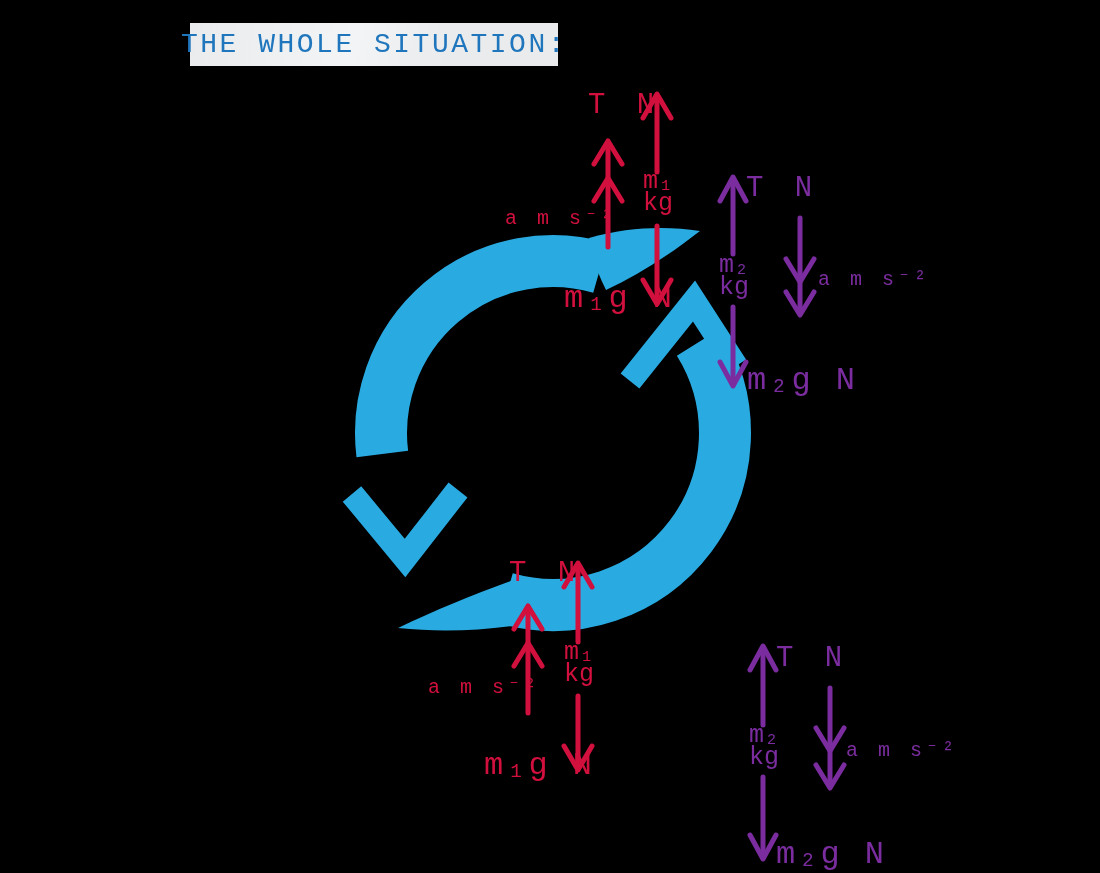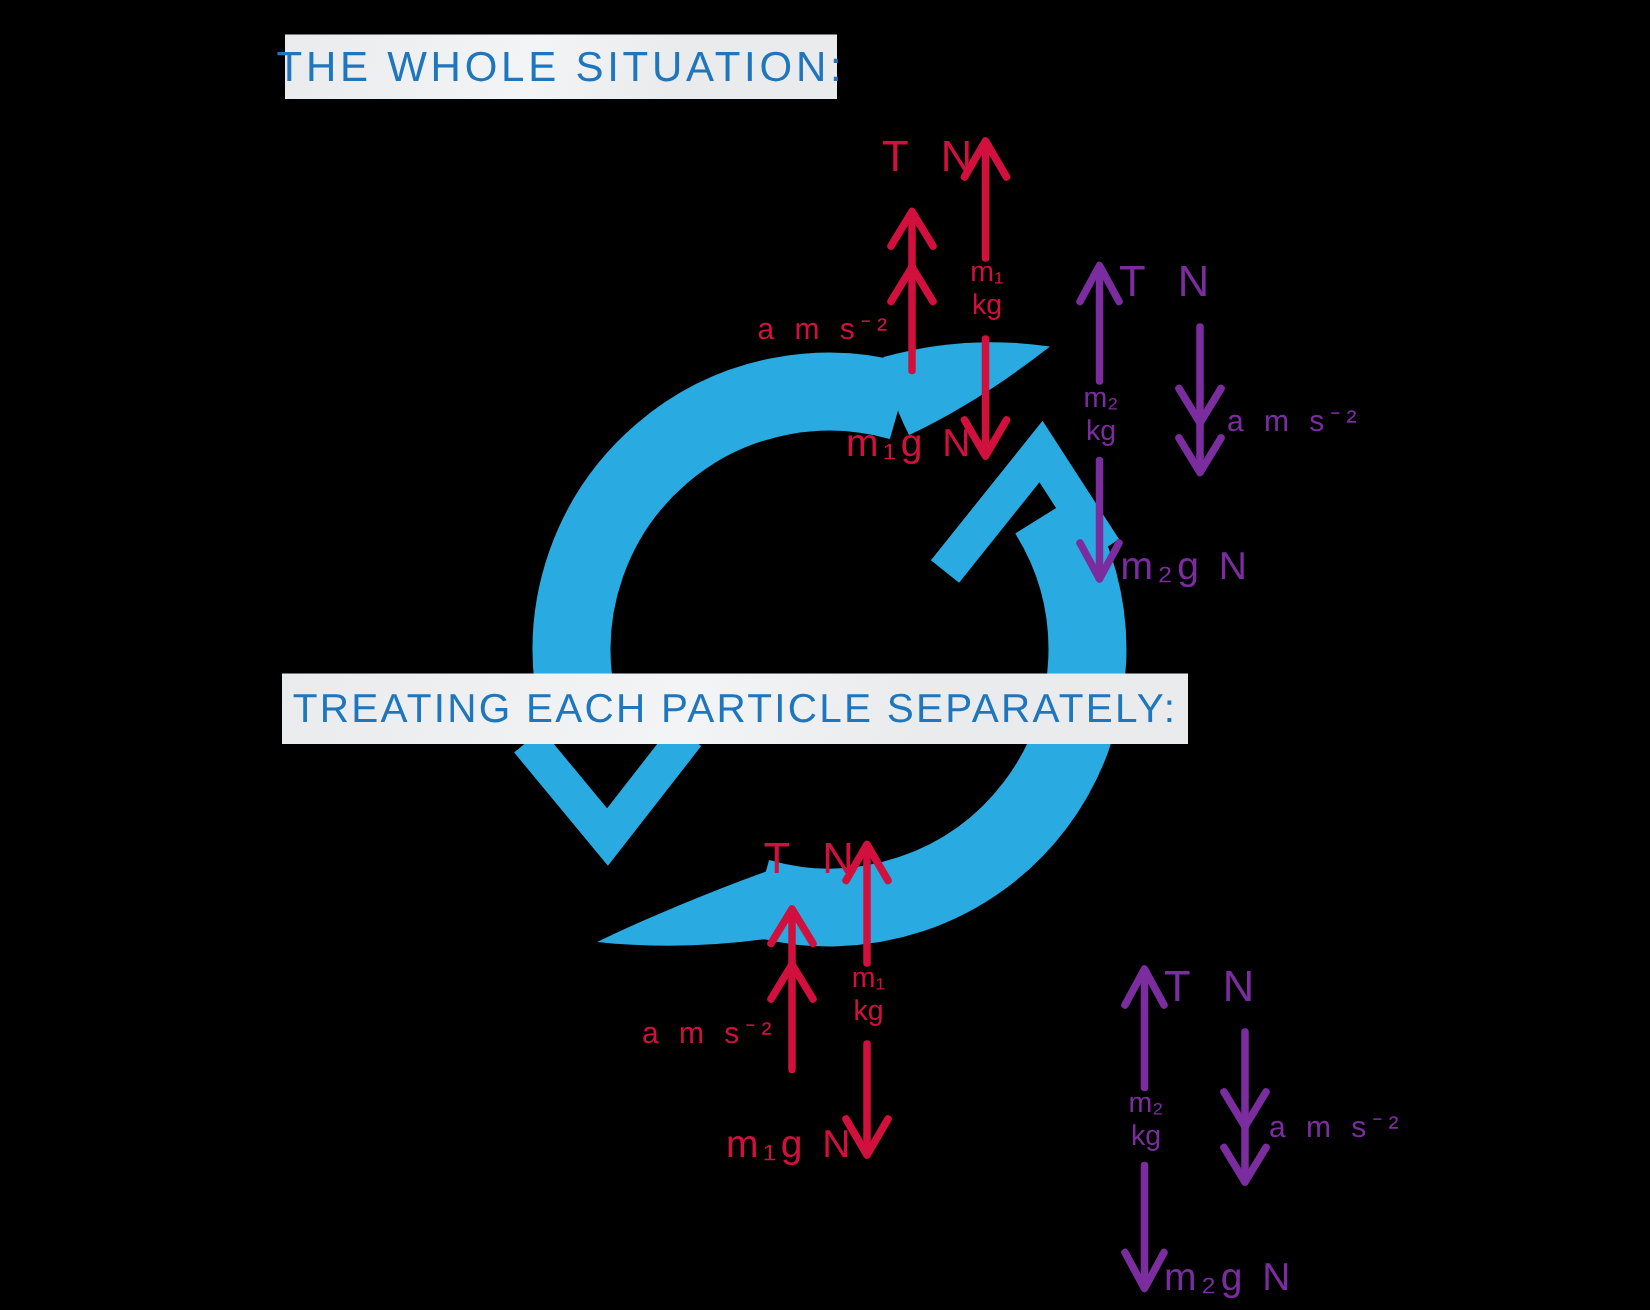--- a/index.html
+++ b/index.html
@@ -1,20 +1,20 @@
 <!DOCTYPE html>
 <html style="--background: #000000; --blue: #29abe2; --red: #d2103d; --purple: #7b2da0; --banner_text: #1f76bd; --banner_bg: #e9ebec;"><head>
 <meta charset="utf-8">
 <style>
   html,body { margin:0; padding:0; background:#000; }
   .stage {
     position:relative; width:1013px; height:873px;
     background:var(--background,#000);
     overflow:hidden;
-    font-family:Liberation Sans, sans-serif;
+    font-family:Liberation Mono, monospace;
   }
   svg.layer { position:absolute; left:0; top:0; }
 
   
   .ring     { stroke:var(--blue); stroke-width:52; fill:none; stroke-linecap:butt; }
   .ringhead { stroke:var(--blue); stroke-width:24; fill:none; stroke-linecap:butt; stroke-linejoin:miter; }
   .ringfill { fill:var(--blue); stroke:none; }
 
   
   .fr { stroke:var(--red);    stroke-width:5; fill:none; stroke-linecap:round; stroke-linejoin:round; }
@@ -27,45 +27,42 @@
     display:flex; align-items:center; justify-content:center;
     white-space:nowrap;
   }
   .banner.b1 { left:190px; top:23px;  width:368px; height:43px; font-size:28px; letter-spacing:2.5px; }
   .banner.b2 { left:188px; top:449px; width:604px; height:47px; font-size:27px; letter-spacing:1.5px; }
 
   .lbl { position:absolute; white-space:nowrap; }
   .red    { color:var(--red); }
   .purple { color:var(--purple); }
   .tn   { font-size:29px; letter-spacing:7px; }
-  .wt   { font-size:26px; letter-spacing:3px; }
+  .wt   { font-size:32px; letter-spacing:3px; }
   .ac   { font-size:20px; letter-spacing:4px; }
-  .mass { transform:translateX(-50%); text-align:center; font-size:19px; line-height:22px; }
+  .mass { transform:translateX(-50%); text-align:center; font-size:25px; line-height:22px; }
 </style>
 </head>
 <body>
 
 <div class="stage">
 
   <svg class="layer" width="1100" height="873" viewBox="0 0 1100 873">
     <g>
       <path class="ring" d="M 600.4 267.7 A 172 172 0 0 0 382.3 454.0"></path>
       <path class="ring" d="M 505.6 598.3 A 172 172 0 0 0 698.9 341.9"></path>
       <path class="ringfill" d="M 589 238 C 628 227 666 226 700 231 C 668 256 636 276 606 290 C 597 272 591 255 589 238 Z"></path>
       <path class="ringfill" d="M 522 577 C 480 592 440 608 398 628 C 436 632 474 631 511 626 C 516 610 519 594 522 577 Z"></path>
       <polyline class="ringhead" points="352,494 405,558 458,490"></polyline>
       <polyline class="ringhead" points="630,381 694,301 736,366"></polyline>
     </g>
   </svg>
 
   <div class="banner b1">
     <span>THE WHOLE SITUATION:</span>
-  </div>
-  <div class="banner b2">
-    <span>TREATING EACH PARTICLE SEPARATELY:</span>
   </div>
 
   <svg class="layer" width="1100" height="873" viewBox="0 0 1100 873" style="pointer-events:none">
 
     <g>
       <polyline class="fr" points="643,118 657,94 671,118"></polyline>
       <line class="fr" x1="657" y1="96" x2="657" y2="172"></line>
       <line class="fr" x1="657" y1="226" x2="657" y2="302"></line>
       <polyline class="fr" points="643,280 657,304 671,280"></polyline>
       <line class="fr" x1="608" y1="142" x2="608" y2="247"></line>

